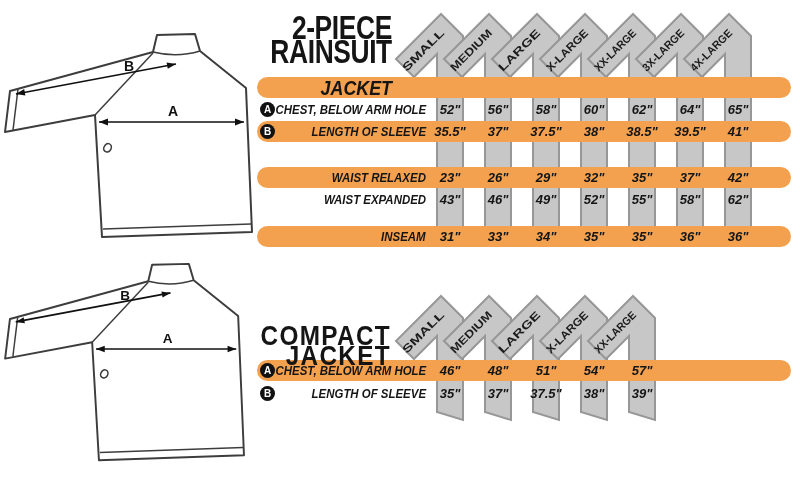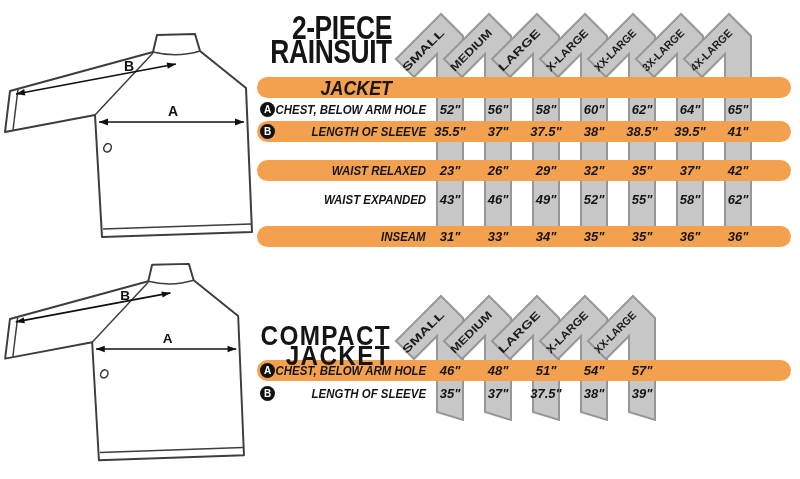--- a/index.html
+++ b/index.html
@@ -29,21 +29,21 @@
   .rib-b{top:282px;}
   .c0{left:383px}.c1{left:431px}.c2{left:479px}.c3{left:527px}
   .c4{left:575px}.c5{left:623px}.c6{left:671px}
   .rib-shape{fill:var(--ribbon,#C7C7C7);stroke:var(--ribbon-stroke,#979797);stroke-width:2;stroke-linejoin:miter;}
   .ribbon text{font-family:"Liberation Sans",sans-serif;font-weight:bold;font-size:11px;fill:#1c1c1c;}
 
   
   .row{position:absolute;left:257px;width:534px;height:21px;z-index:2;color:var(--ink,#151515);}
   .bar{background:var(--orange,#F4A14F);border-radius:11px;}
   .r1{top:77px}.r2{top:99px}.r3{top:121px}.r4{top:143px;height:23px}
-  .r5{top:160px}.r6{top:189px}.r7{top:226px}
+  .r5{top:167px}.r6{top:189px}.r7{top:226px}
   .r8{top:360px}.r9{top:383px}
 
   .section-label{position:absolute;top:0;line-height:21px;font-style:italic;font-weight:bold;
                  white-space:nowrap;transform-origin:right center;}
   .lbl-jacket{right:399px;font-size:21px;transform:scaleX(0.85);}
   .lbl-pants{right:371px;font-size:25px;line-height:23px;transform:scaleX(0.85);}
   .row-label{position:absolute;right:365px;top:0;line-height:21px;font-style:italic;font-weight:bold;
              font-size:13px;white-space:nowrap;transform:scaleX(0.88);transform-origin:right center;}
   .badge{position:absolute;left:3px;top:3px;width:15px;height:15px;border-radius:50%;
          background:#111;color:#fff;font-size:10px;font-weight:bold;font-style:normal;

